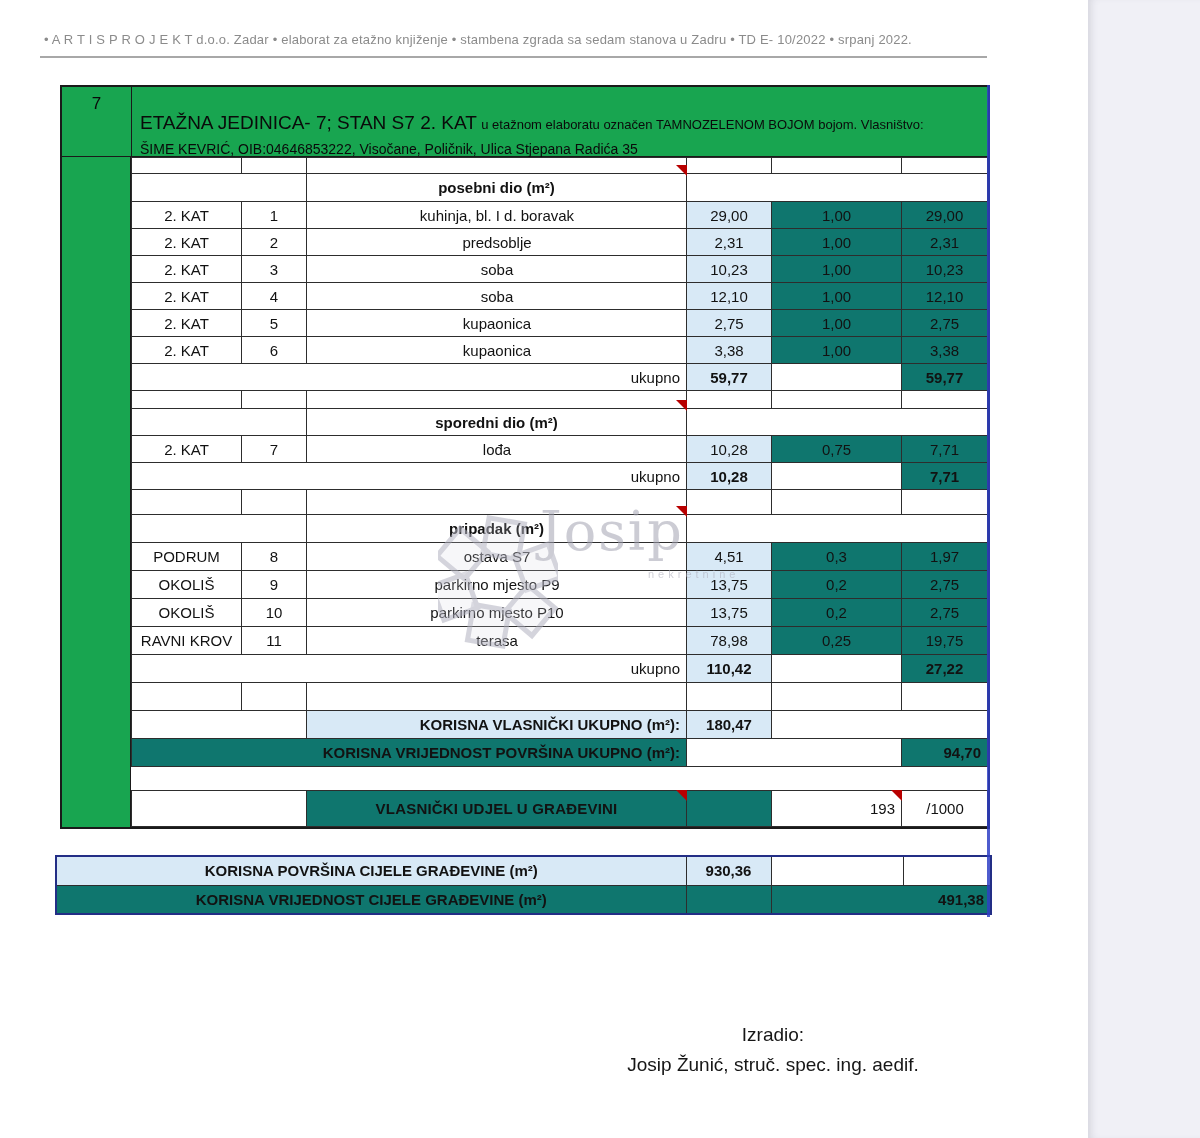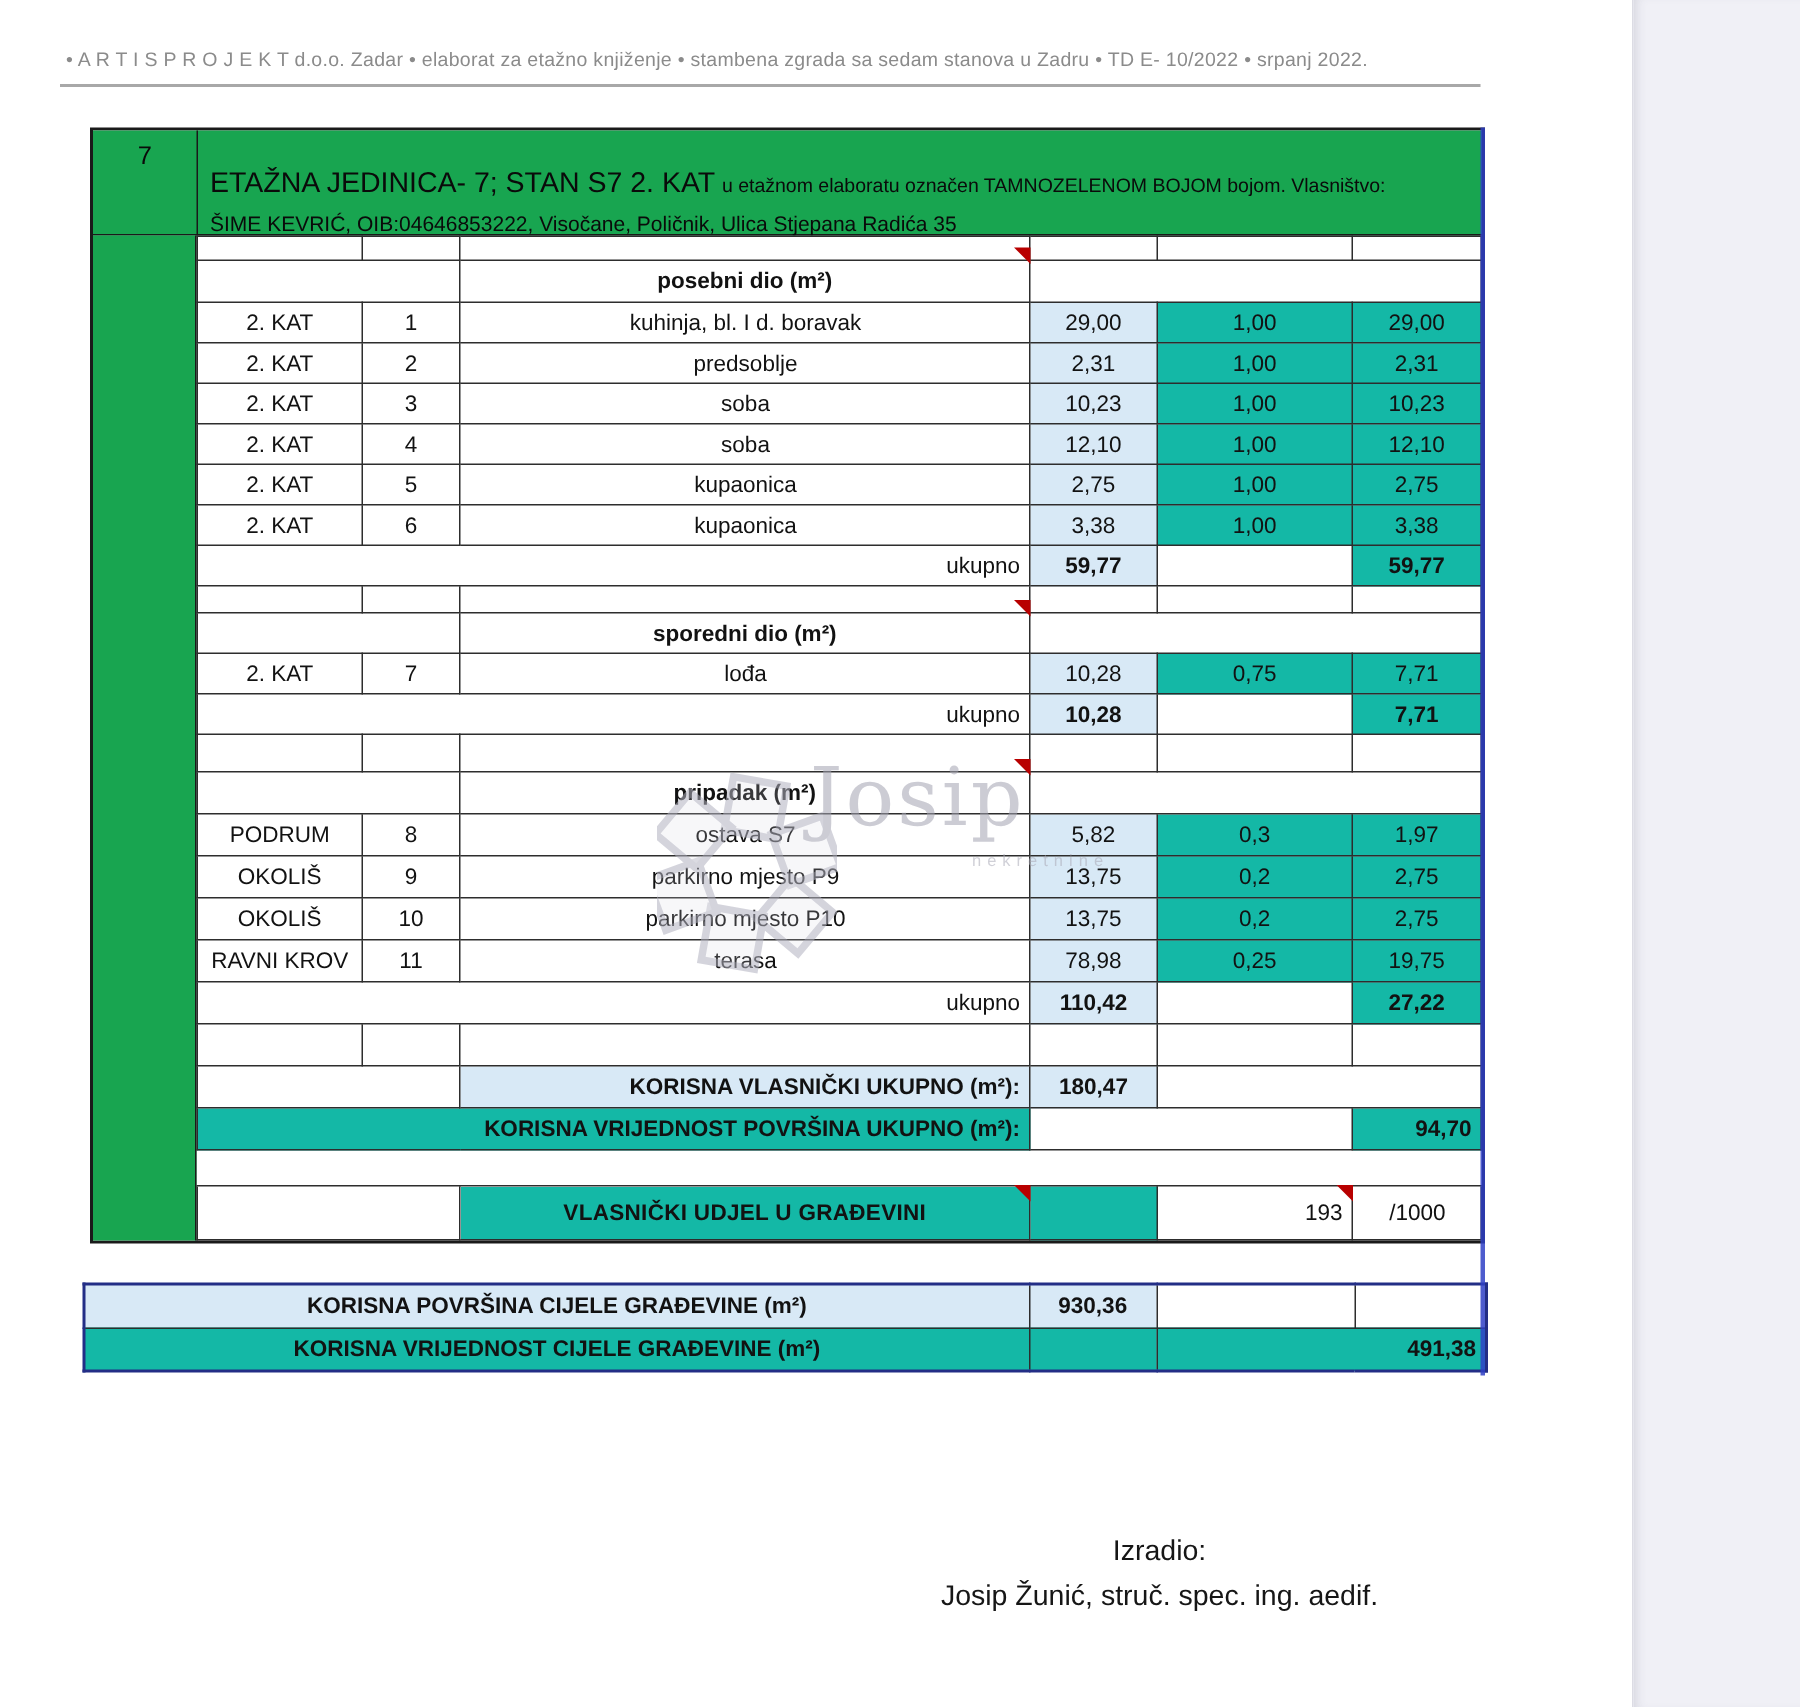--- a/index.html
+++ b/index.html
@@ -30,21 +30,21 @@
   .tbl-body { display:flex; }
   .green-bar { width:70px; background:#18a550; border-right:1px solid #1a1a1a; }
 
   table.grid { border-collapse:collapse; table-layout:fixed; width:856px; }
   table.grid td { border:1px solid #2d2d2d; font-size:15px; color:#121212;
                   vertical-align:middle; padding:0 4px; overflow:visible; }
   .ctr { text-align:center; }
   .lft { text-align:center; padding-left:5px !important; }
   .rgt { text-align:right; padding-right:6px !important; }
   .blue { background:#d8e9f6; }
-  .gry  { background:#14b8a6; }
+  .gry  { background:#0f766e; }
   .bold { font-weight:bold;margin-top:25px; }
   .num  { color:#141c2e; }
   .sechdr { font-weight:bold; text-align:center; position:relative; font-size:15px; }
   .rel { position:relative; }
 
   
   .tri { position:absolute; right:-1px; top:-9px; width:0; height:0;
          border-top:11px solid #b80000; border-left:11px solid transparent; z-index:3; }
   .tri-in { top:-1px; }
 
@@ -219,21 +219,21 @@
         <tr style="height:28px">
           <td colspan="2"></td>
           <td class="sechdr"><span>pripadak (m²)</span><span class="tri"></span></td>
           <td colspan="3"></td>
         </tr>
 
         <tr style="height:28px">
           <td class="ctr">PODRUM</td>
           <td class="ctr">8</td>
           <td class="lft">ostava S7</td>
-          <td class="ctr blue num">5,82</td>
+          <td class="ctr blue num">4,51</td>
           <td class="ctr gry num">0,3</td>
           <td class="ctr gry num">1,97</td>
         </tr>
         <tr style="height:28px">
           <td class="ctr">OKOLIŠ</td>
           <td class="ctr">9</td>
           <td class="lft">parkirno mjesto P9</td>
           <td class="ctr blue num">13,75</td>
           <td class="ctr gry num">0,2</td>
           <td class="ctr gry num">2,75</td>

